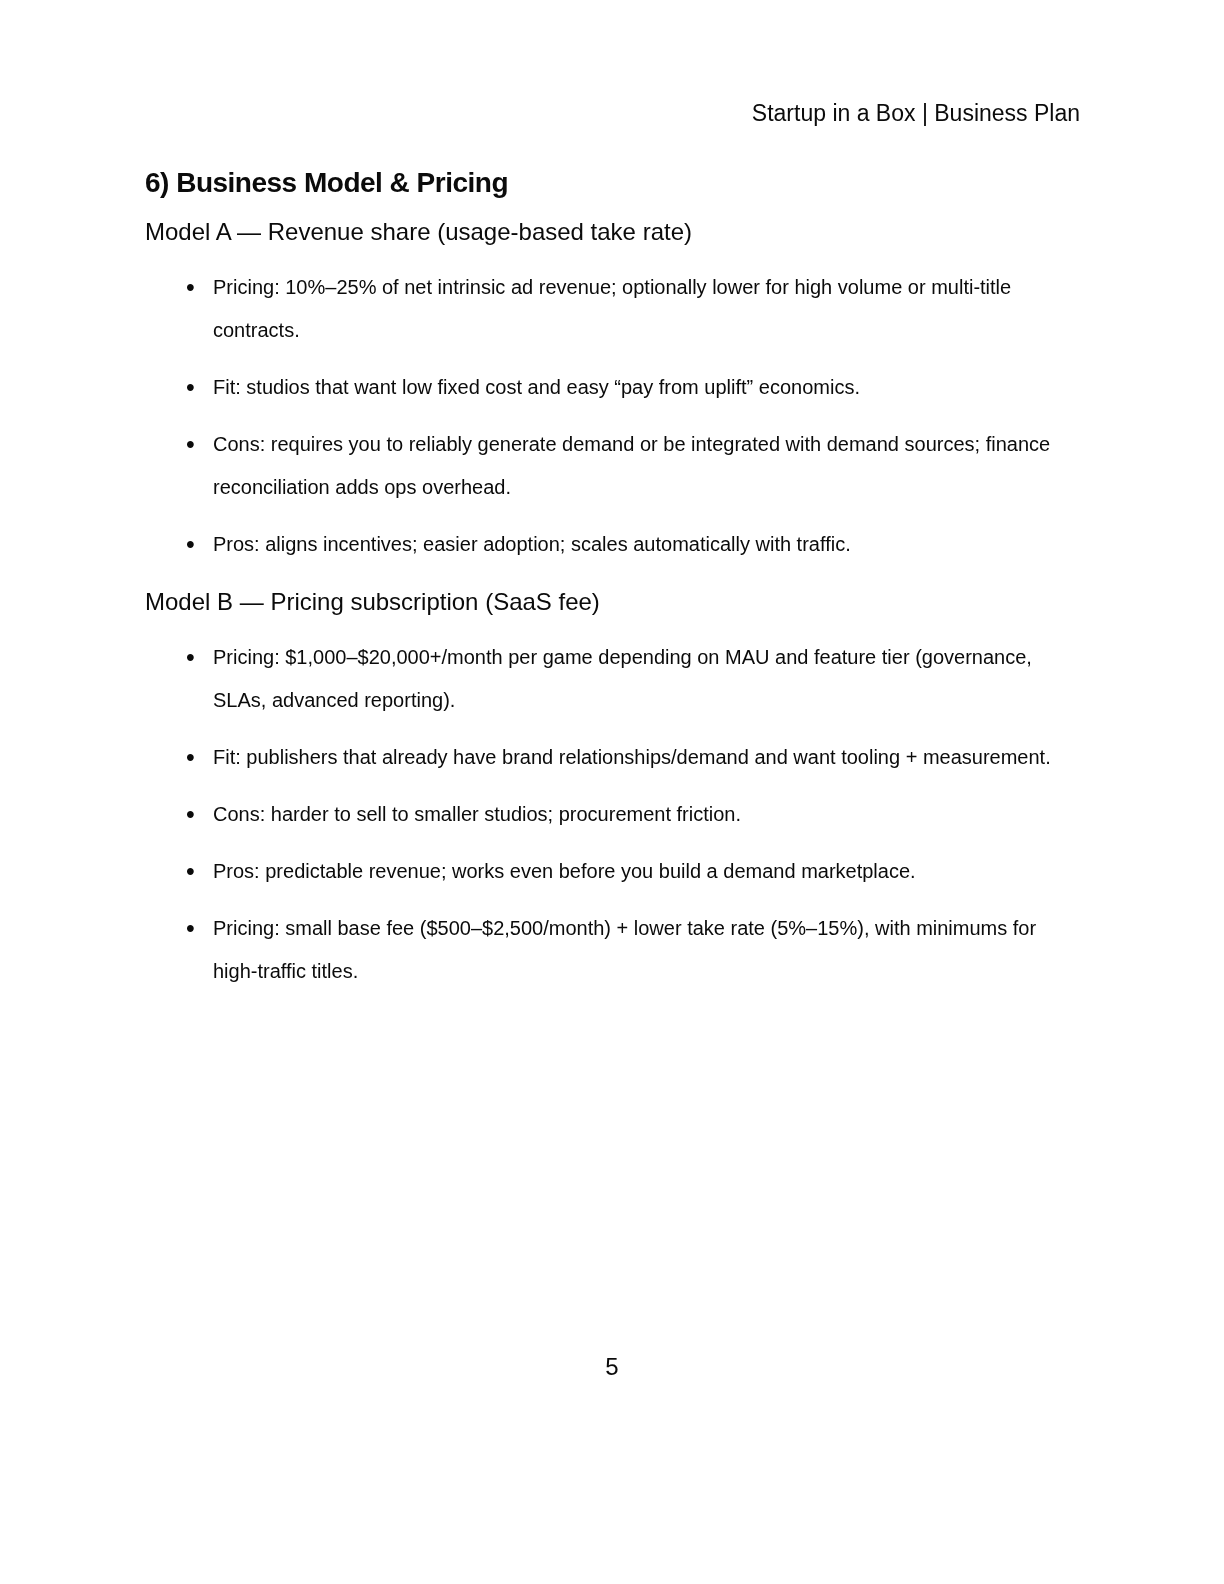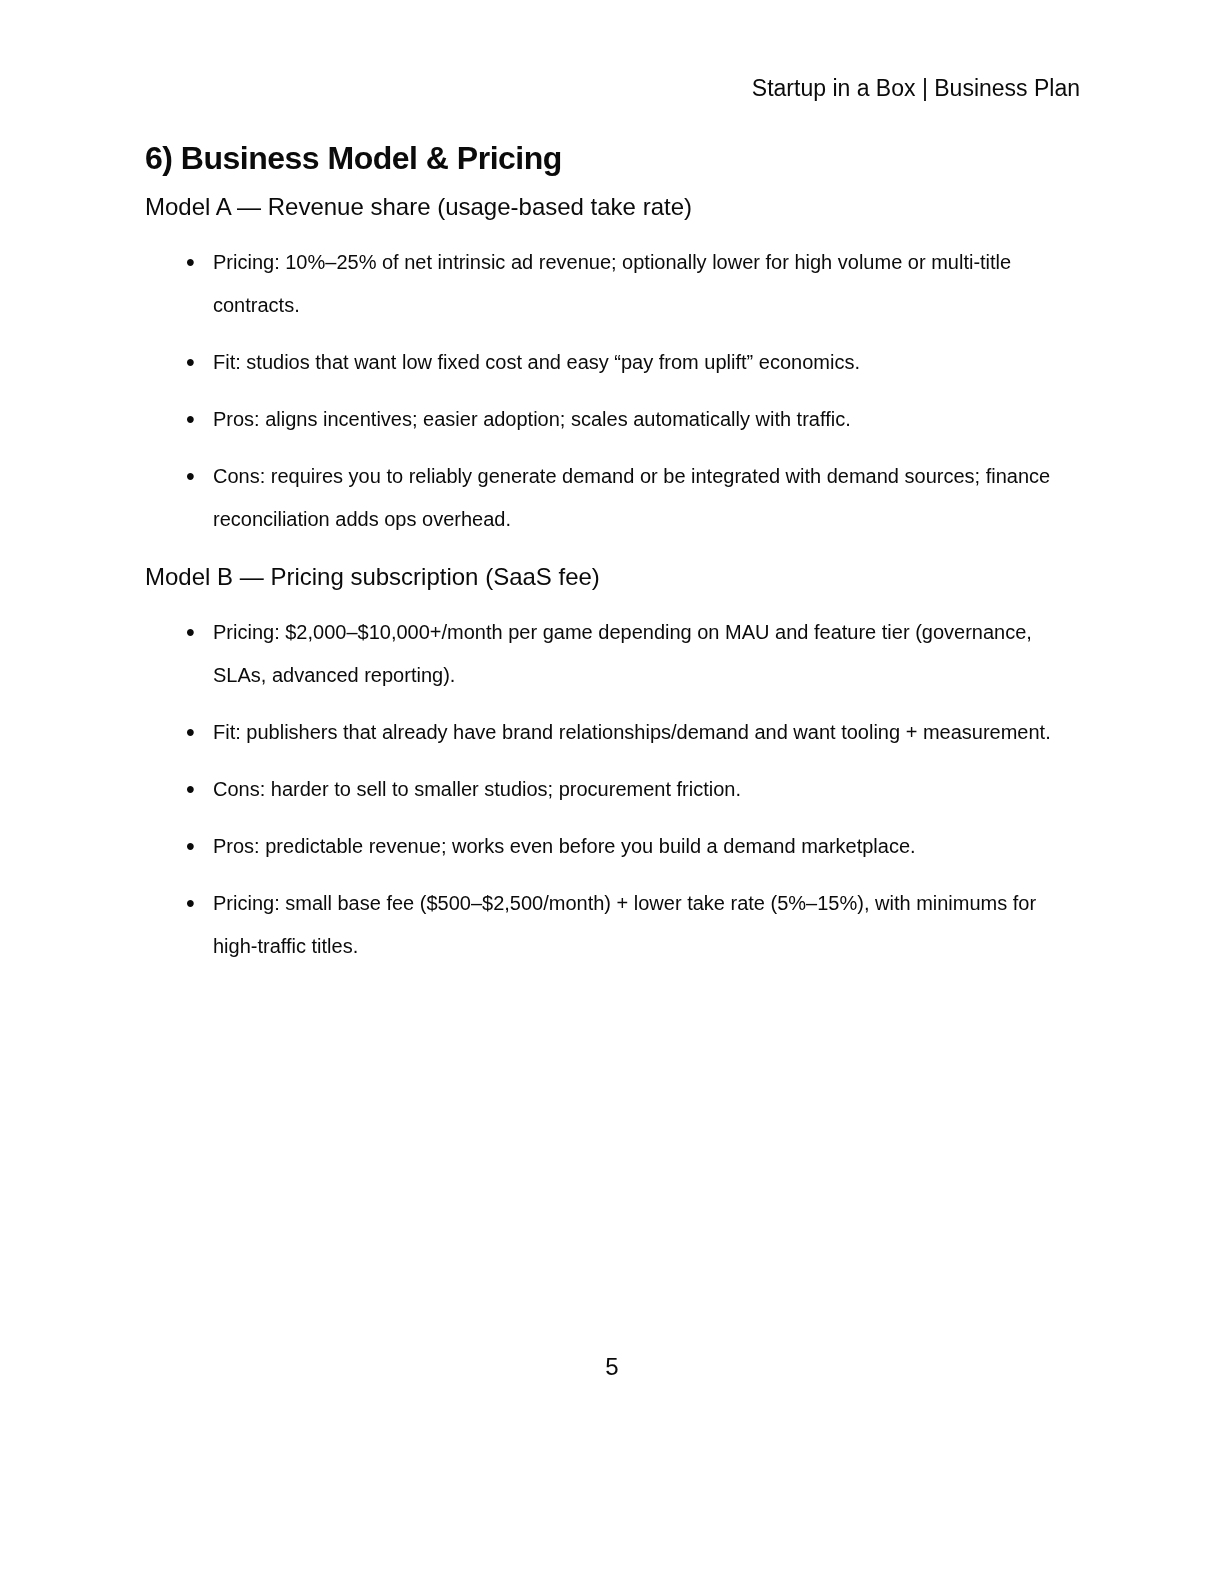--- a/index.html
+++ b/index.html
@@ -9,29 +9,29 @@
   }
   body {
     width: 1224px;
     height: 1584px;
     font-family: "Liberation Sans", sans-serif;
     color: #0b0b0b;
     position: relative;
     overflow: hidden;
   }
   .content {
-    padding: 73px 144px 0 145px;
+    padding: 98px 144px 0 145px;
   }
   .running-header {
     text-align: right;
     font-size: 23px;
     line-height: 30px;
   }
   h1.page-title {
-    font-size: 32px;
+    font-size: 28px;
     line-height: 54px;
     font-weight: 700;
     margin: 28px 0 0 0;
     letter-spacing: -0.5px;
   }
   .model-heading {
     font-size: 24px;
     line-height: 43px;
     margin: 0;
   }
@@ -70,27 +70,27 @@
 <div class="content">
 
   <div class="running-header">Startup in a Box | Business Plan</div>
 
   <h1 class="page-title">6) Business Model &amp; Pricing</h1>
 
   <p class="model-heading">Model A — Revenue share (usage-based take rate)</p>
   <ul class="bullets">
     <li>Pricing: 10%–25% of net intrinsic ad revenue; optionally lower for high volume or multi-title contracts.</li>
     <li>Fit: studios that want low fixed cost and easy “pay from uplift” economics.</li>
+    <li>Cons: requires you to reliably generate demand or be integrated with demand sources; finance reconciliation adds ops overhead.</li>
     <li>Pros: aligns incentives; easier adoption; scales automatically with traffic.</li>
-    <li>Cons: requires you to reliably generate demand or be integrated with demand sources; finance reconciliation adds ops overhead.</li>
   </ul>
 
   <p class="model-heading">Model B — Pricing subscription (SaaS fee)</p>
   <ul class="bullets">
-    <li>Pricing: $2,000–$10,000+/month per game depending on MAU and feature tier (governance, SLAs, advanced reporting).</li>
+    <li>Pricing: $1,000–$20,000+/month per game depending on MAU and feature tier (governance, SLAs, advanced reporting).</li>
     <li>Fit: publishers that already have brand relationships/demand and want tooling + measurement.</li>
     <li>Cons: harder to sell to smaller studios; procurement friction.</li>
     <li>Pros: predictable revenue; works even before you build a demand marketplace.</li>
   </ul>
 
   <ul class="bullets">
     <li>Pricing: small base fee ($500–$2,500/month) + lower take rate (5%–15%), with minimums for high-traffic titles.</li>
   </ul>
 
 </div>

